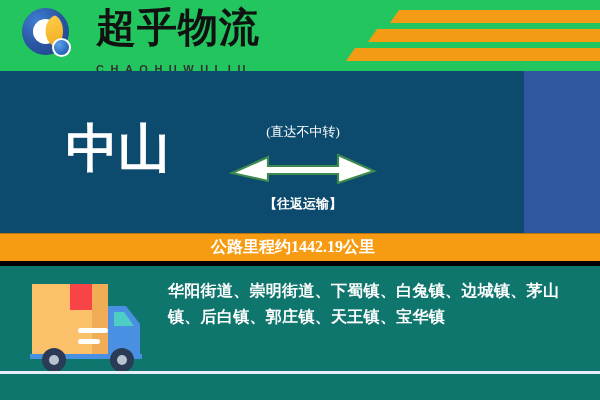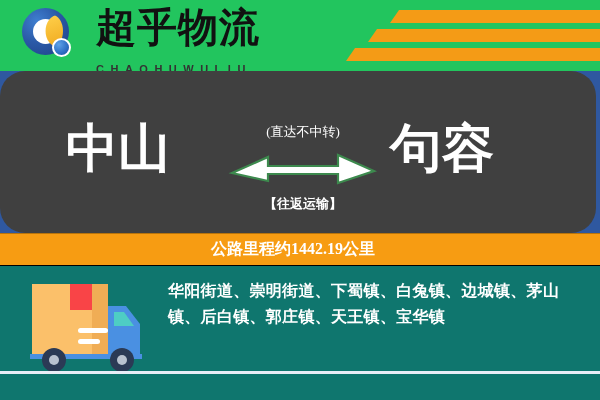--- a/index.html
+++ b/index.html
@@ -95,23 +95,22 @@
     background: #f49b16;
   }
   .stripe.s1 { top: 2px;  width: 210px; clip-path: polygon(9px 0, 100% 0, 100% 100%, 0 100%); }
   .stripe.s2 { top: 21px; width: 232px; clip-path: polygon(9px 0, 100% 0, 100% 100%, 0 100%); }
   .stripe.s3 { top: 40px; width: 254px; clip-path: polygon(9px 0, 100% 0, 100% 100%, 0 100%); }
 
   
   .route {
     position: absolute;
     left: 0; top: 71px;
-    width: 596px; height: 162px;
-    background: #404040;
-    border-radius: 25px;
+    width: 524px; height: 162px;
+    background: #0c4a6e;
   }
   .city {
     position: absolute;
     top: 48px;
     font-family: "Liberation Serif", "DejaVu Serif", serif;
     font-size: 52px;
     font-weight: bold;
     color: #ffffff;
     line-height: 60px;
     white-space: nowrap;
@@ -143,21 +142,21 @@
   
   .infobar {
     position: absolute;
     left: 0; top: 233px;
     width: 600px; height: 33px;
     background: #f79c12;
     display: flex;
     align-items: center;
     justify-content: center;
     border-top: 1px solid #b8740c;
-    border-bottom: 1px solid #000000;
+    border-bottom: 5px solid #000000;
     box-sizing: border-box;
   }
   .infobar-text {
     font-family: "Liberation Serif", "DejaVu Serif", serif;
     font-size: 16px;
     font-weight: bold;
     color: #ffffff;
     white-space: nowrap;
   }
   .infobar-gap { display: inline-block; width: 14px; }
@@ -226,21 +225,20 @@
     <div class="arrow-group">
       <div class="note-top">(直达不中转)</div>
 
       <svg class="arrow-svg" width="150" height="44" viewBox="0 0 150 44">
         <path d="M 4 26 L 40 10 L 40 19 L 110 19 L 110 8 L 146 24 L 110 36 L 110 27 L 40 27 L 40 34 Z" fill="#ffffff" stroke="#3d8a4e" stroke-width="2.2" stroke-linejoin="miter"></path>
       </svg>
 
       <div class="note-bottom">【往返运输】</div>
     </div>
 
-    <div class="city city-to">句容</div>
 
   </div>
 
   <div class="infobar">
     <span class="infobar-text">公路里程约1442.19公里</span>
     <span class="infobar-gap"></span>
   </div>
 
   <div class="footer">
 

